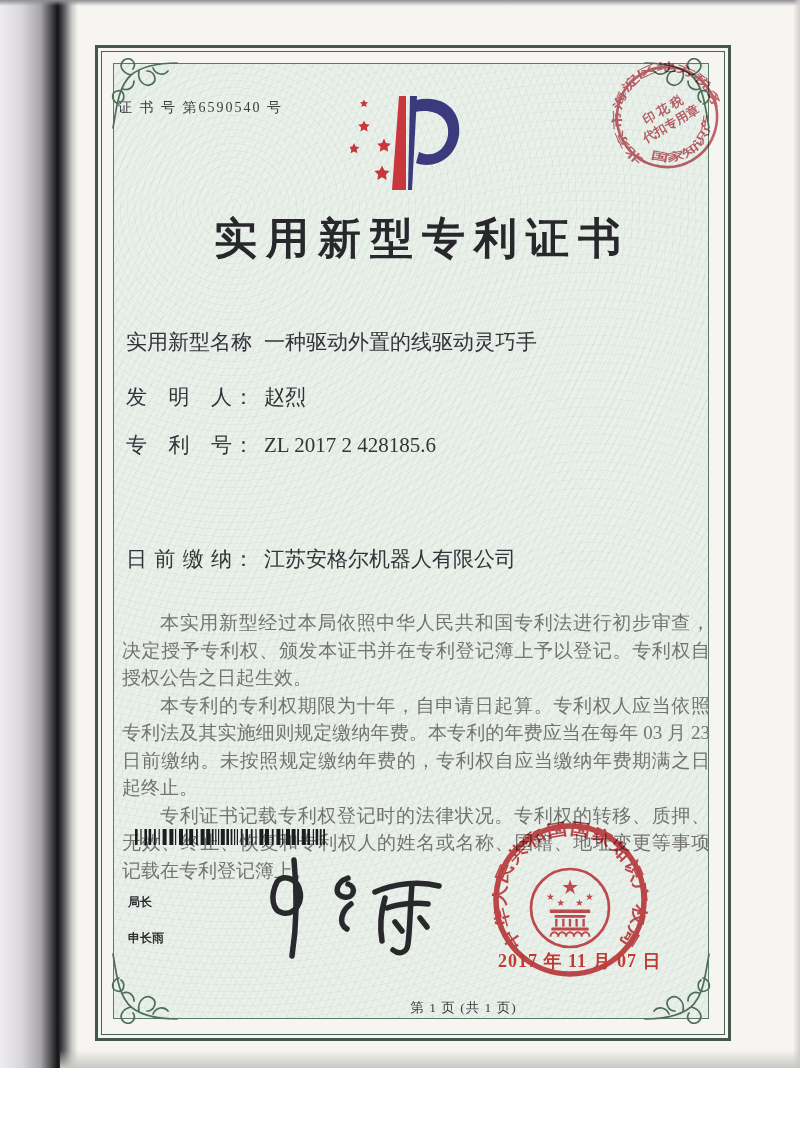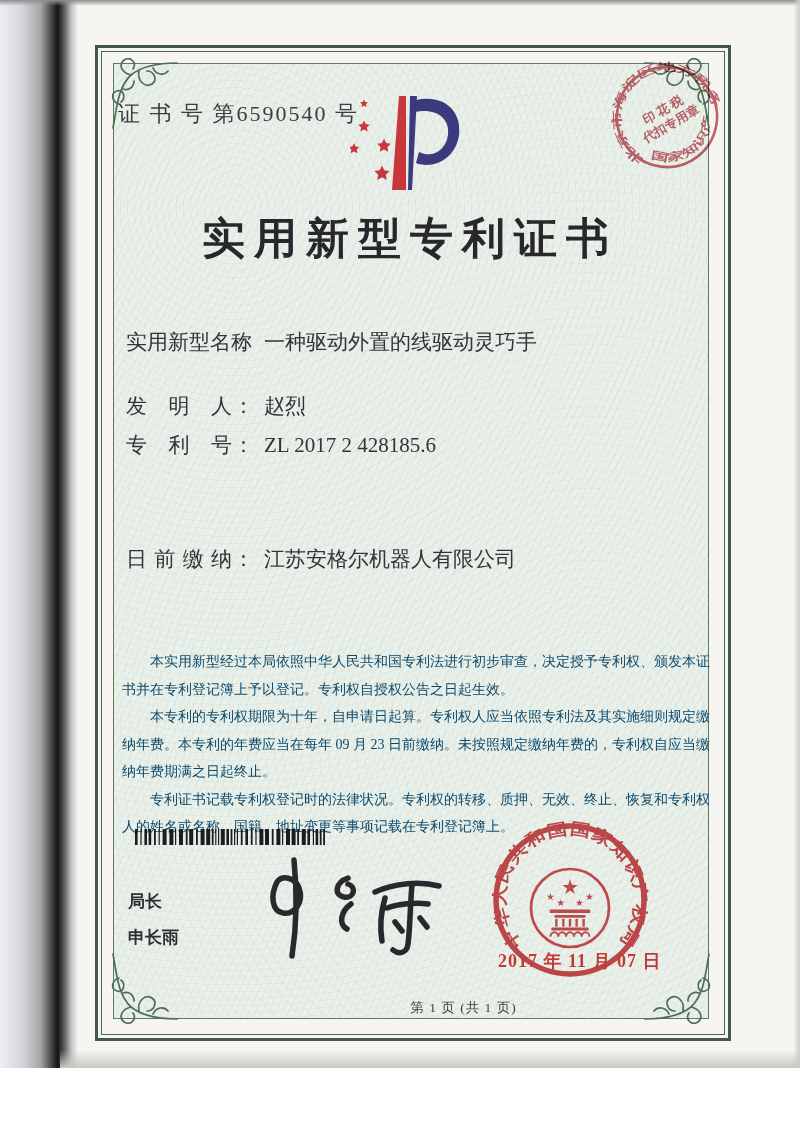--- a/index.html
+++ b/index.html
@@ -29,35 +29,35 @@
                repeating-radial-gradient(circle at 80% 70%,rgba(110,150,122,0.06) 0 1px,rgba(0,0,0,0) 1px 9px),
                repeating-linear-gradient(115deg,rgba(120,158,132,0.05) 0 2px,rgba(0,0,0,0) 2px 6px),
                #eaf0ea;}
   .corner{position:absolute;width:72px;height:72px;}
   .corner svg{display:block;}
   .c-bl{left:-6px;bottom:-6px;}
   .c-tl{left:-6px;top:-6px;transform:scaleY(-1);}
   .c-tr{right:-6px;top:-6px;transform:scale(-1,-1);}
   .c-br{right:-6px;bottom:-6px;transform:scaleX(-1);}
   
-  .cert-no{position:absolute;left:118px;top:99px;font-size:22px;color:#3b3b41;
+  .cert-no{position:absolute;left:118px;top:99px;font-size:14px;color:#3b3b41;
            letter-spacing:2px;}
   .logo{position:absolute;left:350px;top:90px;}
   .title{position:absolute;left:95px;top:210px;width:630px;text-align:center;
-         font-size:43px;font-weight:600;letter-spacing:9px;color:#27272c;}
+         font-size:43px;font-weight:600;letter-spacing:9px;color:#27272c;padding-left:12px;}
   .fieldrow{position:absolute;left:126px;font-size:21px;color:#33333a;white-space:nowrap;}
   .flabel{display:inline-block;width:106px;text-align:justify;text-align-last:justify;}
   .fcolon{display:inline-block;margin:0 10px 0 1px;}
-  .f1{top:328px}.f2{top:392px}.f3{top:431px}.f4{top:488px}.f5{top:545px}.f6{top:600px}
-  .paras{position:absolute;left:122px;top:648px;width:588px;font-size:14px;
-         line-height:27.5px;color:#0c4a6e;text-align:justify;}
+  .f1{top:328px}.f2{top:383px}.f3{top:431px}.f4{top:488px}.f5{top:545px}.f6{top:600px}
+  .paras{position:absolute;left:122px;top:609px;width:588px;font-size:19px;
+         line-height:27.5px;color:#737373;text-align:justify;}
   .paras p{margin:0;text-indent:2em;}
   .barcode{position:absolute;left:135px;top:829px;width:196px;height:16px;}
   .director{position:absolute;left:128px;top:884px;font-family:"Liberation Sans","DejaVu Sans",sans-serif;
-            font-weight:700;font-size:17px;color:#2e2e33;line-height:36px;}
+            font-weight:700;font-size:12px;color:#2e2e33;line-height:36px;}
   .signature{position:absolute;left:215px;top:852px;}
   .page-footer{position:absolute;left:95px;top:999px;width:737px;text-align:center;
                font-size:13.5px;color:#3e3e45;letter-spacing:1px;}
   
   .tax-stamp{position:absolute;left:612px;top:62px;width:110px;height:110px;
              transform:rotate(-30deg);opacity:0.88;mix-blend-mode:multiply;}
   .main-seal{position:absolute;left:488px;top:818px;width:164px;height:164px;
              opacity:0.92;mix-blend-mode:multiply;}
   .seal-date{position:absolute;left:498px;top:949px;font-size:18px;font-weight:700;
              color:#c33a35;letter-spacing:1px;white-space:nowrap;}
@@ -160,21 +160,21 @@
   </div>
   <div class="fieldrow f3">
     <span class="flabel">专利号</span><span class="fcolon">：</span><span class="fvalue">ZL 2017 2 428185.6</span>
   </div>
   <div class="fieldrow f5">
     <span class="flabel">日前缴纳</span><span class="fcolon">：</span><span class="fvalue">江苏安格尔机器人有限公司</span>
   </div>
 
   <div class="paras">
     <p>本实用新型经过本局依照中华人民共和国专利法进行初步审查，决定授予专利权、颁发本证书并在专利登记簿上予以登记。专利权自授权公告之日起生效。</p>
-    <p>本专利的专利权期限为十年，自申请日起算。专利权人应当依照专利法及其实施细则规定缴纳年费。本专利的年费应当在每年 09 月 23 日前缴纳。未按照规定缴纳年费的，专利权自应当缴纳年费期满之日起终止。</p>
+    <p>本专利的专利权期限为十年，自申请日起算。专利权人应当依照专利法及其实施细则规定缴纳年费。本专利的年费应当在每年 03 月 23 日前缴纳。未按照规定缴纳年费的，专利权自应当缴纳年费期满之日起终止。</p>
     <p>专利证书记载专利权登记时的法律状况。专利权的转移、质押、无效、终止、恢复和专利权人的姓名或名称、国籍、地址变更等事项记载在专利登记簿上。</p>
   </div>
 
   <div class="barcode">
     <svg id="barcode-svg" width="196" height="16">
         <rect x="0.0" y="0" width="2.6" height="16" fill="#1d1d1f"></rect>
         <rect x="5.4" y="0" width="1.2" height="16" fill="#1d1d1f"></rect>
         <rect x="9.4" y="0" width="2.6" height="16" fill="#1d1d1f"></rect>
         <rect x="13.6" y="0" width="2.6" height="16" fill="#1d1d1f"></rect>
         <rect x="19.0" y="0" width="1.8" height="16" fill="#1d1d1f"></rect>

